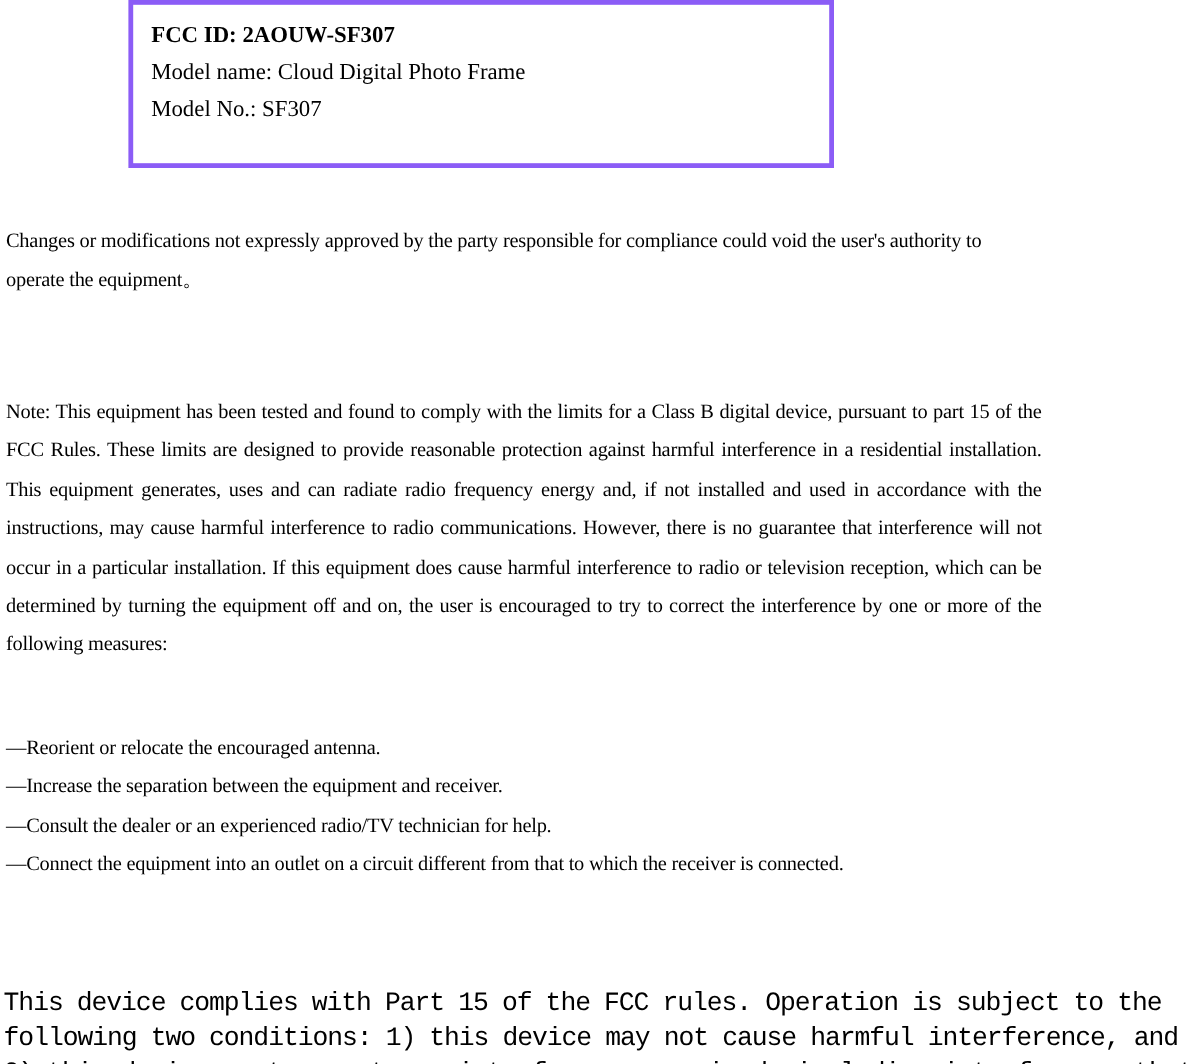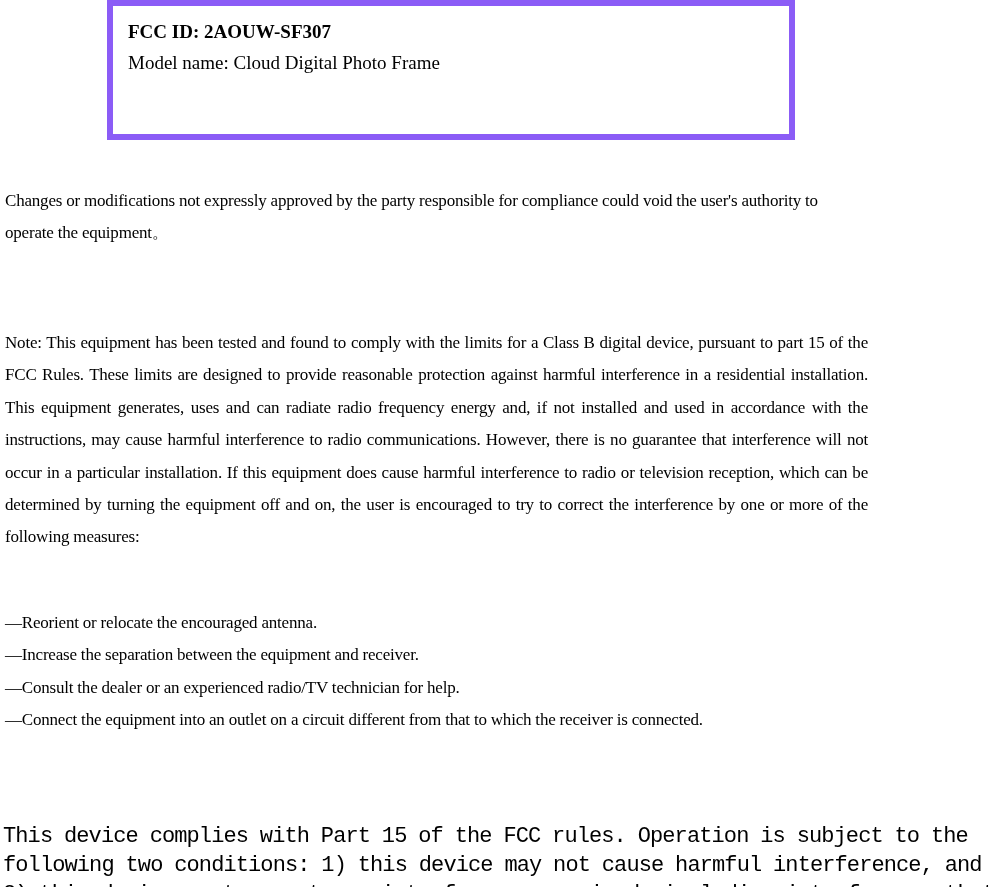--- a/index.html
+++ b/index.html
@@ -3,22 +3,22 @@
 <meta charset="utf-8">
 <style>
   html, body { margin: 0; padding: 0; background: #ffffff; }
   body {
     width: 1002px; height: 887px; position: relative; overflow: hidden;
     color: #000000;
     font-family: "Liberation Serif", "DejaVu Serif", serif;
   }
   .label-box {
     position: absolute; left: 107px; top: 0px;
-    width: 688px; height: 140px;
-    border: 6px solid #8b5cf6; box-sizing: border-box;
+    width: 588px; height: 140px;
+    border: 4px solid #8b5cf6; box-sizing: border-box;
     padding: 10px 16px 0 15px;
   }
   .label-line { font-size: 19px; line-height: 31px; white-space: nowrap; }
   .label-line.bold { font-weight: bold; }
 
   .para {
     position: absolute; left: 5px; width: 863px;
     font-size: 17px; line-height: 32.4px;
     letter-spacing: -0.2px;
   }
@@ -35,20 +35,21 @@
     font-size: 22px; line-height: 29px;
     letter-spacing: -0.9px; word-spacing: -0.5px; margin-top: 24px;
   }
 </style>
 </head>
 <body>
 
 <div class="label-box">
   <div class="label-line bold">FCC ID: 2AOUW-SF307</div>
   <div class="label-line">Model name: Cloud Digital Photo Frame</div>
+  <div class="label-line">Model No.: SF307</div>
 </div>
 
 <div class="para changes">Changes or modifications not expressly approved by the party responsible for compliance could void the user's authority to operate the equipment。</div>
 
 <div class="para note justify">Note: This equipment has been tested and found to comply with the limits for a Class B digital device, pursuant to part 15 of the FCC Rules. These limits are designed to provide reasonable protection against harmful interference in a residential installation. This equipment generates, uses and can radiate radio frequency energy and, if not installed and used in accordance with the instructions, may cause harmful interference to radio communications. However, there is no guarantee that interference will not occur in a particular installation. If this equipment does cause harmful interference to radio or television reception, which can be determined by turning the equipment off and on, the user is encouraged to try to correct the interference by one or more of the following measures:</div>
 
 <div class="para measures">
   <span class="measure-line">—Reorient or relocate the encouraged antenna.</span>
   <span class="measure-line">—Increase the separation between the equipment and receiver.</span>
   <span class="measure-line">—Consult the dealer or an experienced radio/TV technician for help.</span>

